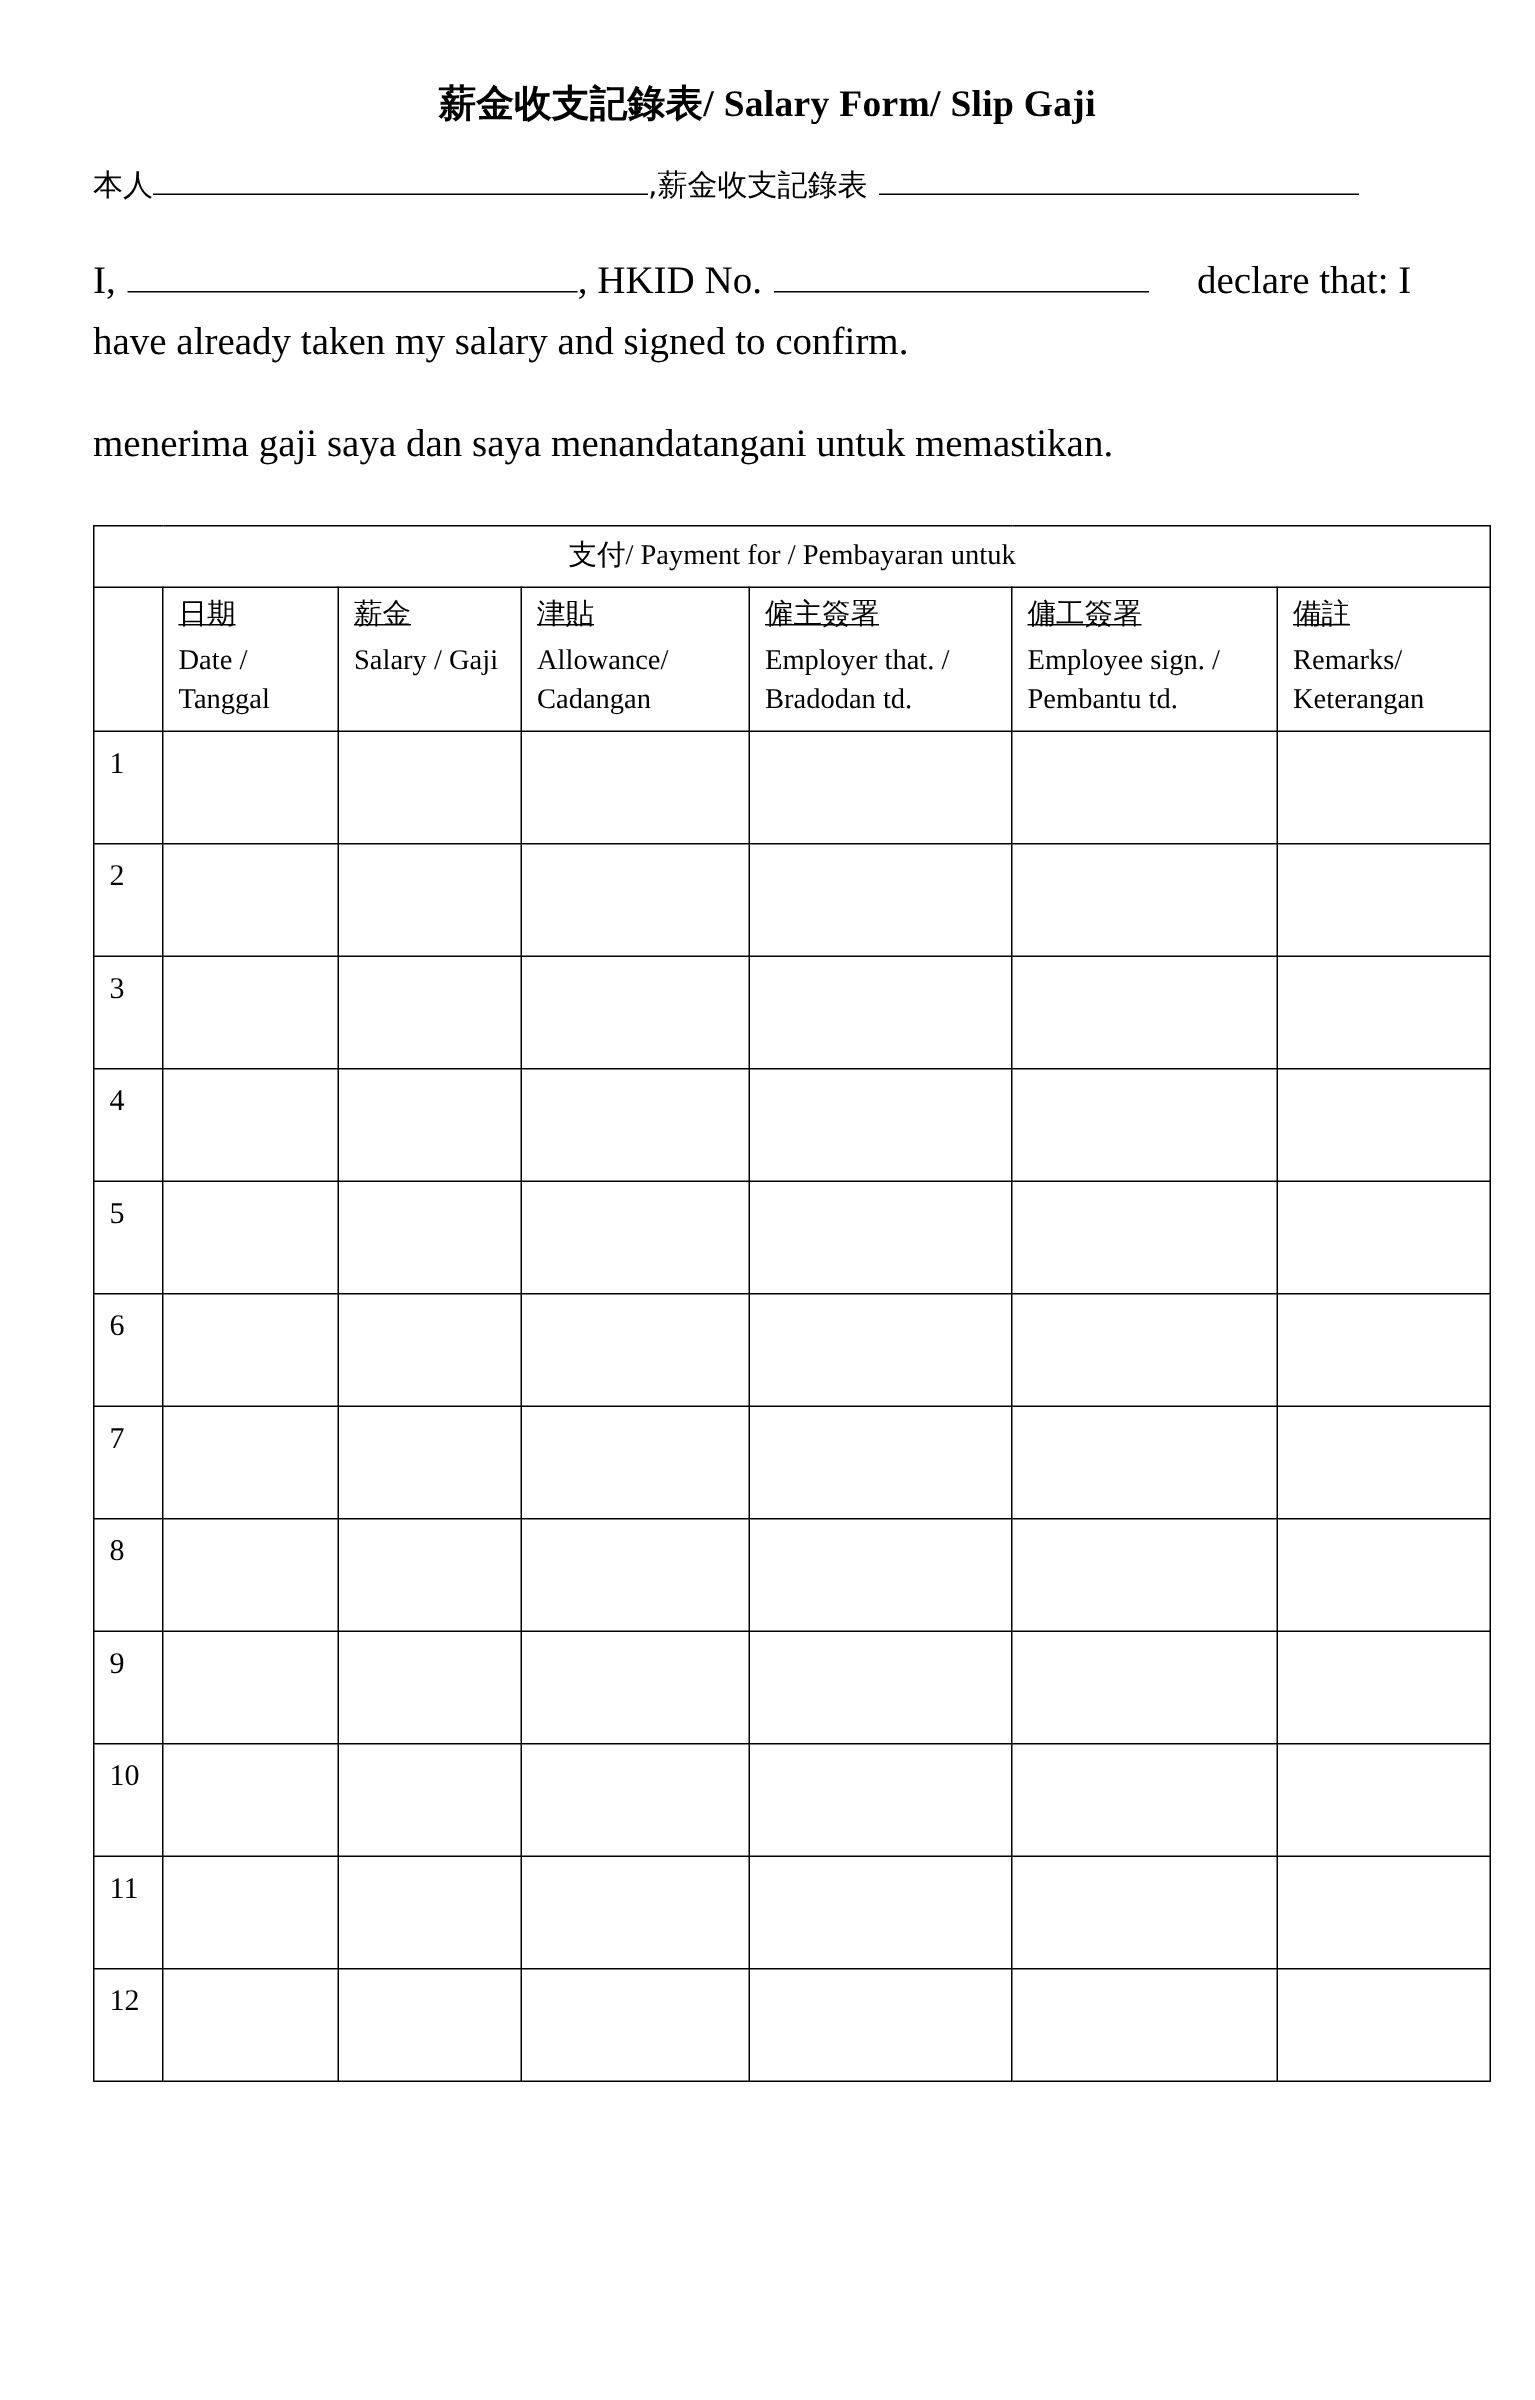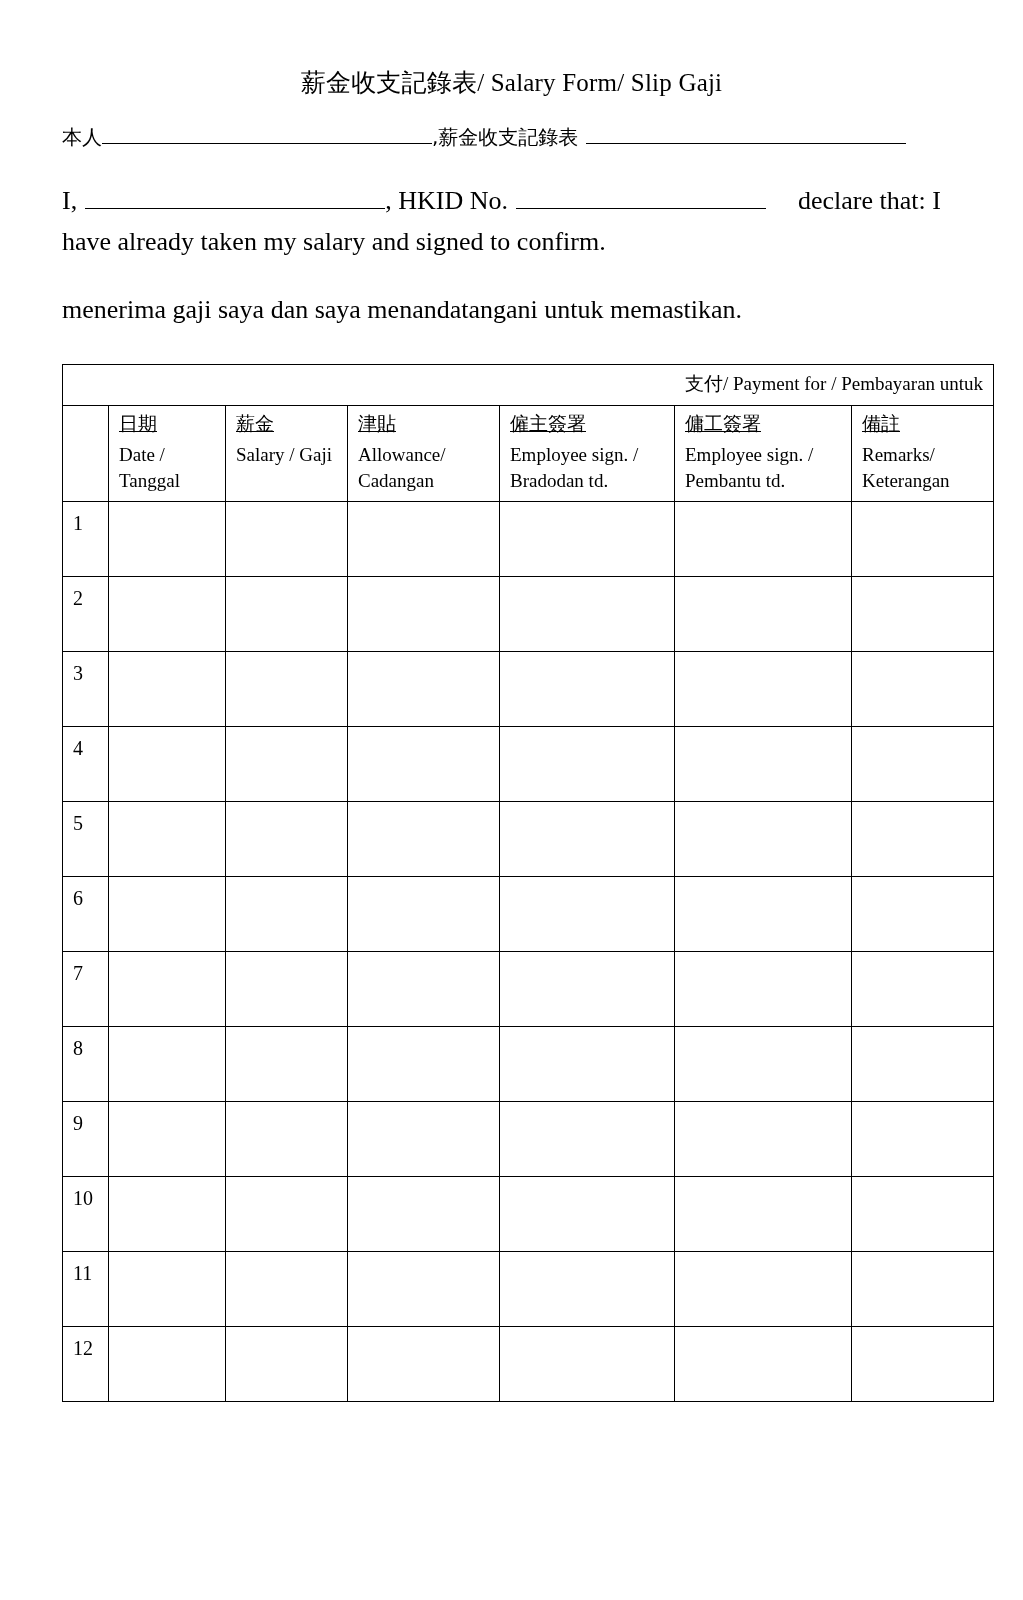--- a/index.html
+++ b/index.html
@@ -17,24 +17,24 @@
   }
   .page {
     width: 1023px;
     height: 1600px;
     box-sizing: border-box;
     padding: 40px 62px 0 62px;
     position: relative;
   }
   .doc-title {
     text-align: center;
-    font-weight: normal;
+    font-weight: bold;
     font-size: 25px;
     letter-spacing: 0.2px;
-    margin: 26px 0 22px 0;
+    margin: 12px 0 22px 0;
     font-family: "Liberation Serif", serif;
   }
   .decl-block {
     font-size: 21px;
     line-height: 1.55;
   }
   .line-cn-1 {
     white-space: nowrap;
   }
   .fill {
@@ -71,21 +71,21 @@
   }
   table.salary td, table.salary th {
     border: 1px solid #000;
     font-weight: normal;
     font-size: 19px;
     vertical-align: top;
     padding: 6px 10px 8px 10px;
     font-family: "Liberation Serif", serif;
   }
   td.banner {
-    text-align: right;
+    text-align: center;
     font-size: 20px;
     padding: 12px 4px 14px 4px;
   }
   .hdr-cn {
     font-family: "DejaVu Sans", sans-serif;
     font-size: 19px;
     display: block;
     margin-bottom: 6px;
     line-height: 1.25;
     text-decoration: underline;
@@ -164,21 +164,21 @@
           <td>
             <span class="hdr-cn">薪金</span>
             <span class="hdr-en">Salary / Gaji</span>
           </td>
           <td>
             <span class="hdr-cn">津貼</span>
             <span class="hdr-en">Allowance/ Cadangan</span>
           </td>
           <td>
             <span class="hdr-cn">僱主簽署</span>
-            <span class="hdr-en">Employee sign. / Bradodan td.</span>
+            <span class="hdr-en">Employer that. / Bradodan td.</span>
           </td>
           <td>
             <span class="hdr-cn">傭工簽署</span>
             <span class="hdr-en">Employee sign. / Pembantu td.</span>
           </td>
           <td>
             <span class="hdr-cn">備註</span>
             <span class="hdr-en">Remarks/ Keterangan</span>
           </td>
         </tr>

